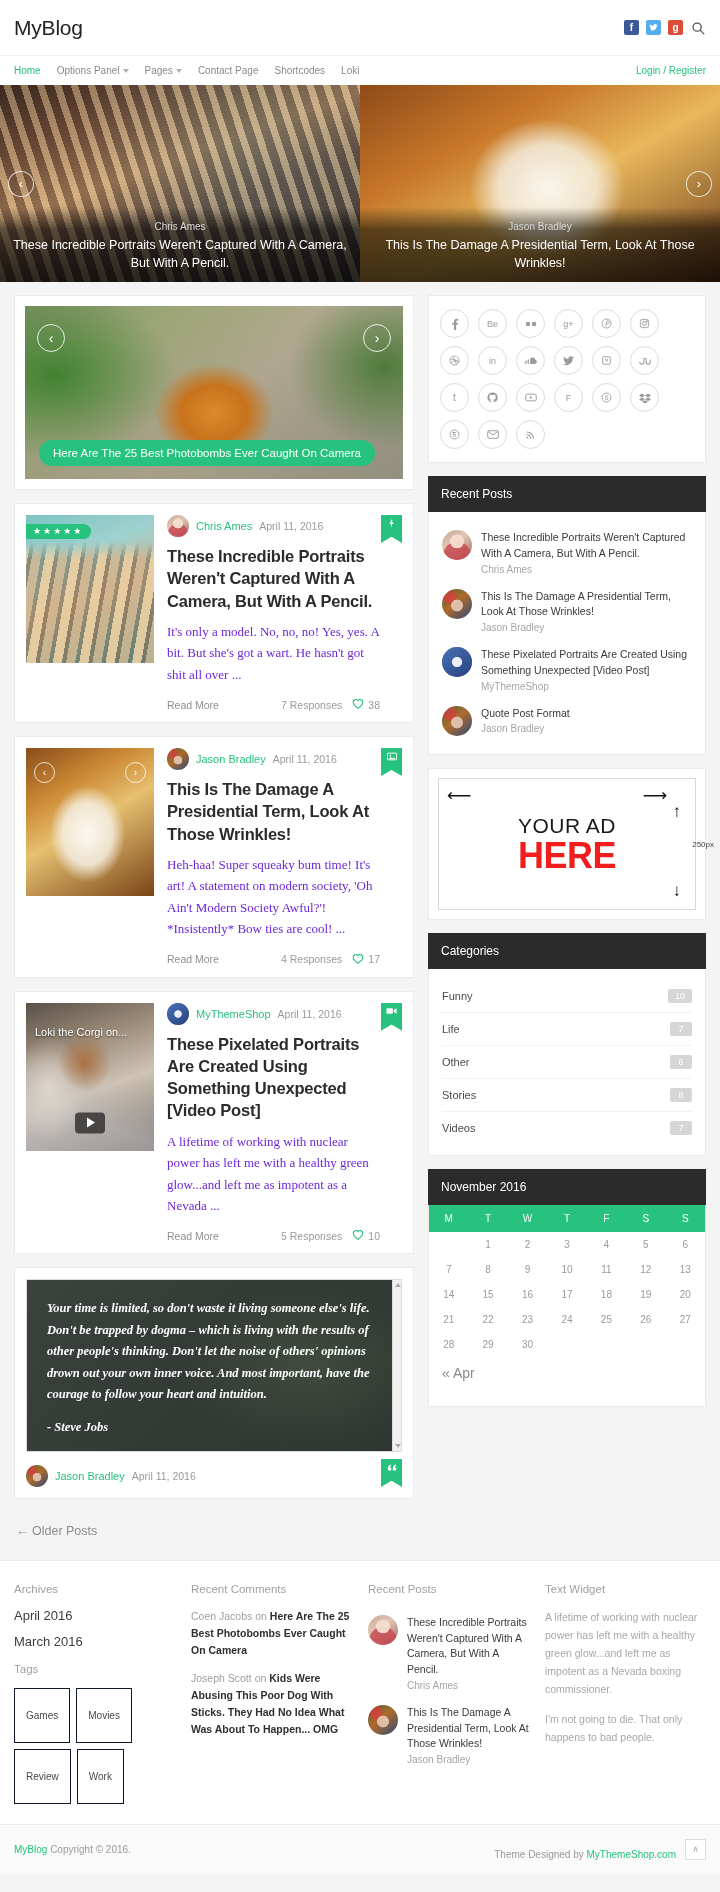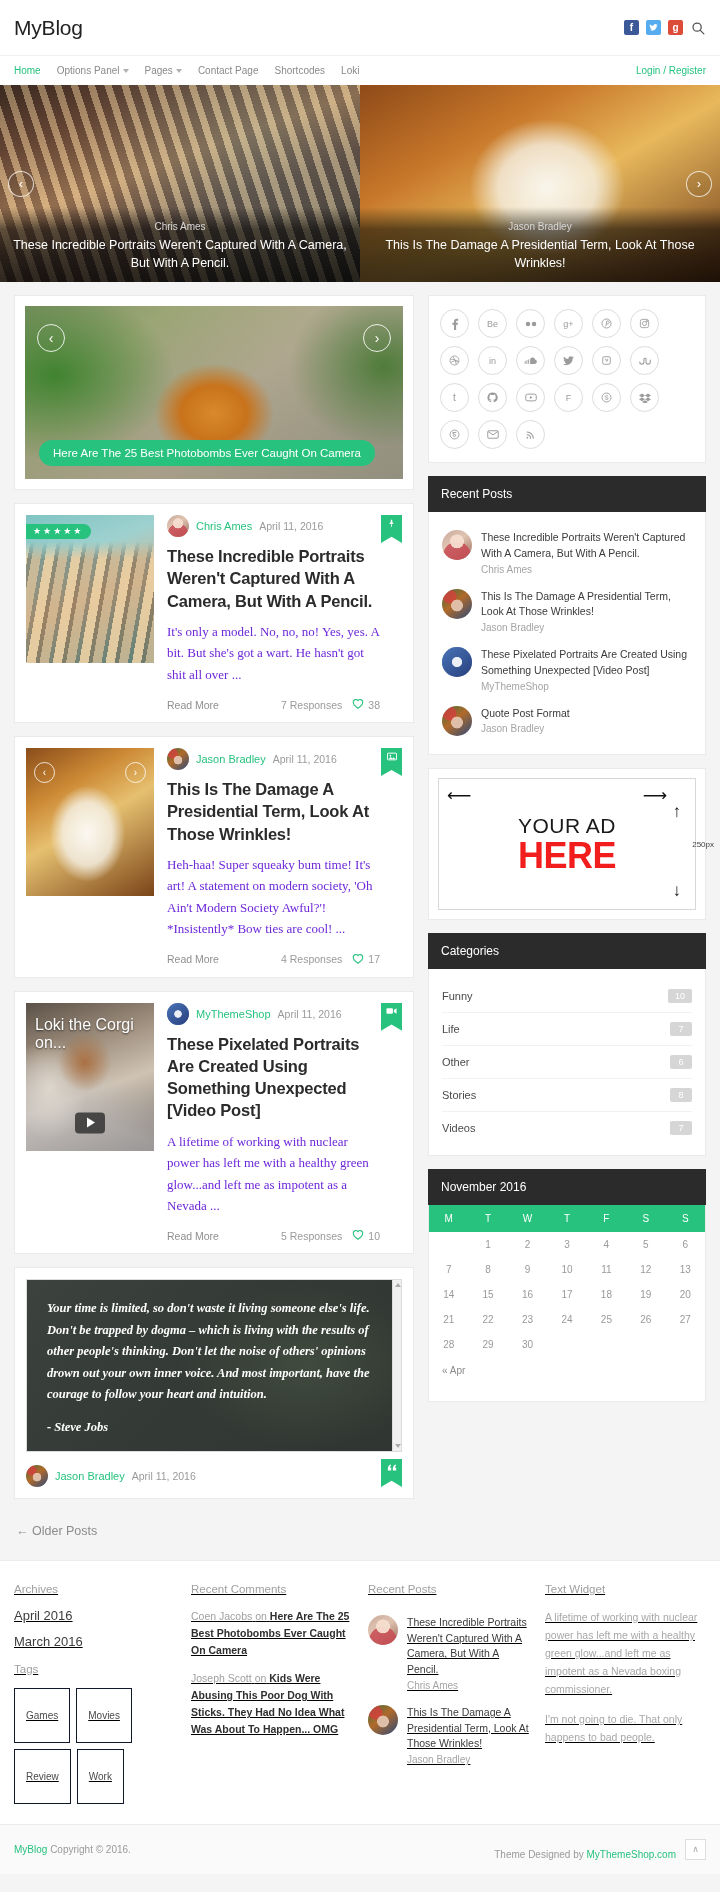--- a/index.html
+++ b/index.html
@@ -278,23 +278,23 @@
     border-radius: 50%;
     color: #fff;
     display: flex; align-items: center; justify-content: center;
     font-size: 10px;
     z-index: 3;
   }
   .thumb-arrow.left { left: 8px; }
   .thumb-arrow.right { right: 8px; }
   .video-label {
     position: absolute;
-    top: 13px; left: 9px;
+    top: 23px; left: 9px;
     color: #fff;
-    font-size: 16px;
+    font-size: 11px;
     z-index: 3;
     text-shadow: 0 1px 2px rgba(0,0,0,.6);
   }
   .play-btn {
     position: absolute;
     top: 50%; left: 50%;
     transform: translate(-50%, -50%);
     width: 30px; height: 21px;
     background: rgba(40,40,40,.78);
     border-radius: 4px;
@@ -598,34 +598,34 @@
     padding: 8px 0;
     text-align: center;
   }
   .cal-table td {
     font-size: 10px;
     color: #9a9a9a;
     text-align: center;
     padding: 7px 0;
   }
   .cal-prev {
-    font-size: 10px;
+    font-size: 14px;
     color: #8a8a8a;
     padding: 8px 13px 25px;
   }
 
   
   .footer {
     background: #fff;
     border-top: 1px solid #ececec;
     padding: 22px 14px 20px;
     display: flex;
     gap: 16px;
   }
-  .fcol { flex: 1; min-width: 0; text-decoration: underline; }
+  .fcol { flex: 1; min-width: 0; }
   .fcol-title {
     font-size: 11.5px;
     color: #a0a0a0;
     margin-bottom: 13px;
     font-weight: 400;
   }
   .farch {
     font-size: 13px;
     color: #3d3d3d;
     margin-bottom: 11px;

